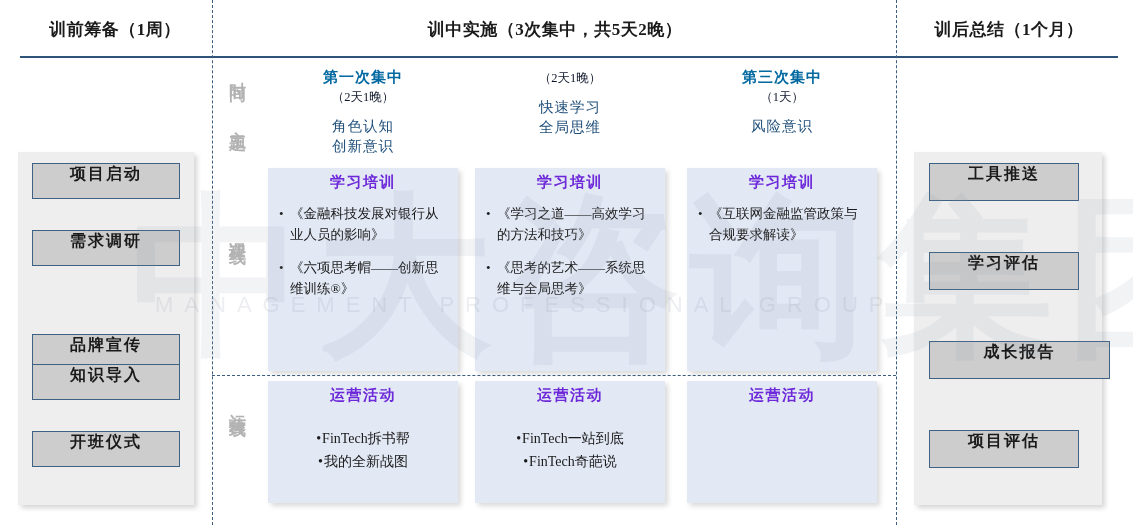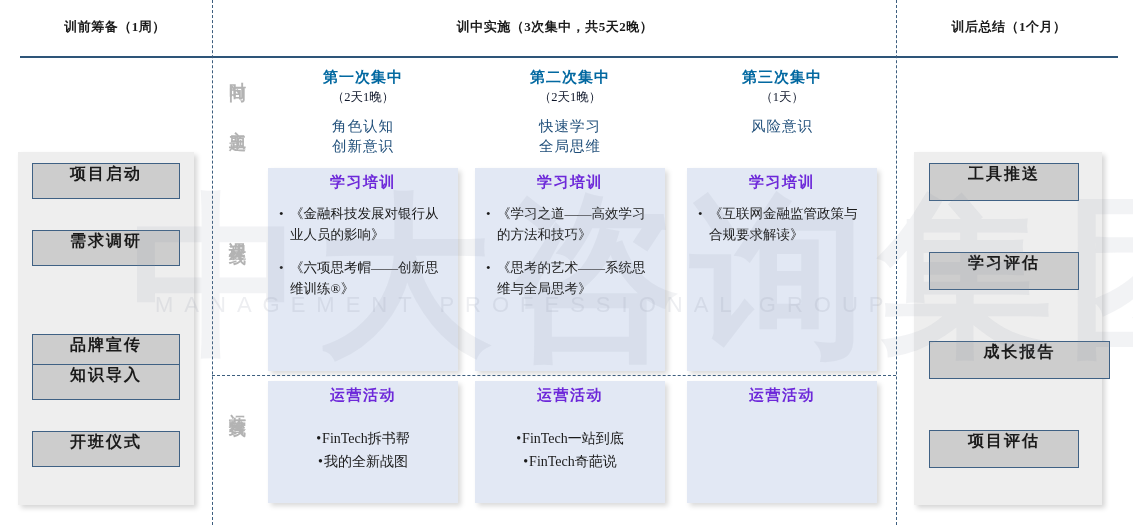--- a/index.html
+++ b/index.html
@@ -36,21 +36,21 @@
     letter-spacing: 11px;
     color: rgba(140,150,165,0.16);
     white-space: nowrap;
     font-family: "Liberation Sans", sans-serif;
   }
 
   
   .hdr {
     position: absolute;
     top: 18px;
-    font-size: 13px;
+    font-size: 17px;
     font-weight: bold;
     color: #1a1a1a;
     text-align: center;
     letter-spacing: 0.5px;
     white-space: nowrap;
   }
   #hdr-pre  { left: 20px;  width: 190px; }
   #hdr-mid  { left: 215px; width: 680px; }
   #hdr-post { left: 898px; width: 222px; }
 
@@ -266,21 +266,20 @@
 </div>
 <div class="bluebox" style="left:268px; top:381px; width:190px; height:122px;">
   <div class="bb-title">运营活动</div>
   <ul class="bb-ops">
     <li class="bulleted">FinTech拆书帮</li>
     <li class="bulleted">我的全新战图</li>
   </ul>
 </div>
 
 <div class="col-head" style="left:475px; top:68px;">
-  <div class="ch-title">第二次集中</div>
   <div class="ch-dur">（2天1晚）</div>
   <div class="ch-theme">
     <div>快速学习</div>
     <div>全局思维</div>
   </div>
 </div>
 <div class="bluebox" style="left:475px; top:168px; width:190px; height:203px;">
   <div class="bb-title">学习培训</div>
   <ul class="bb-list">
     <li>《学习之道——高效学习的方法和技巧》</li>

